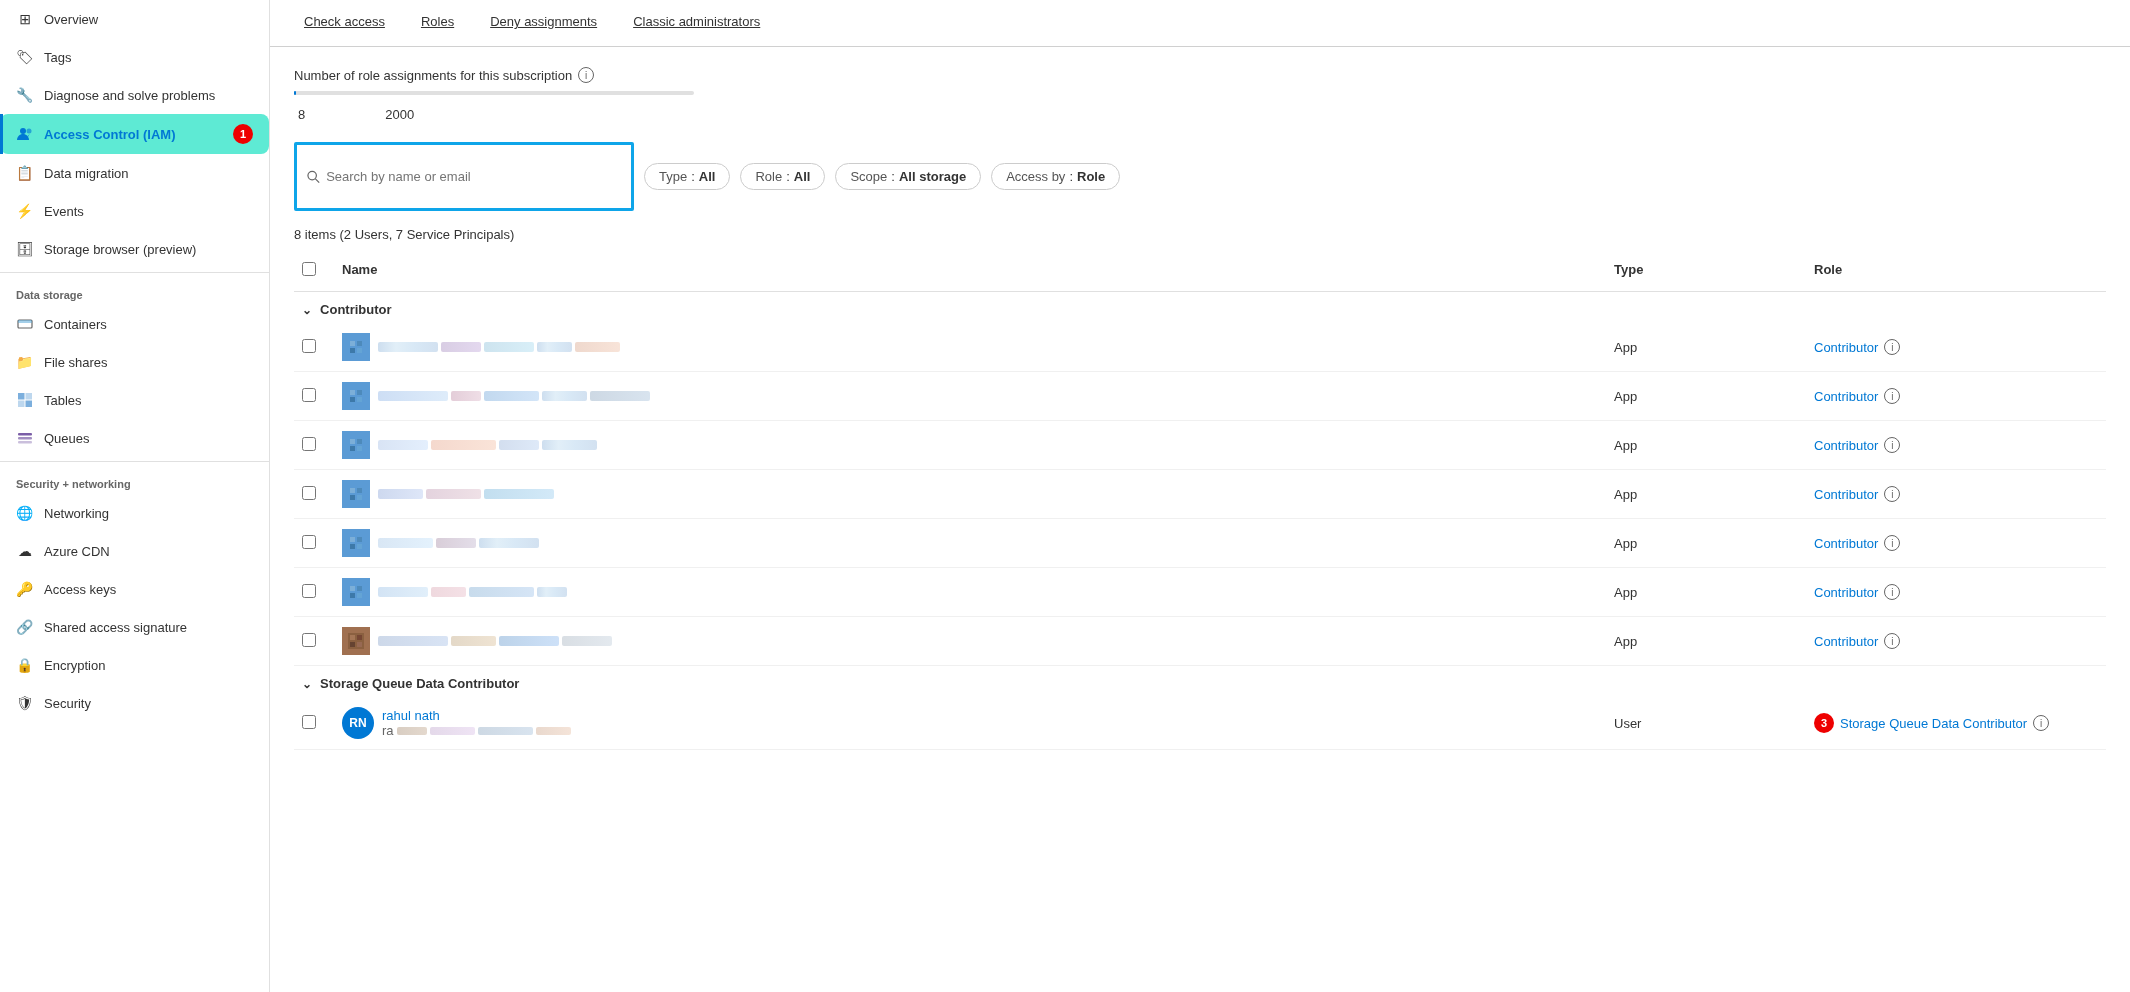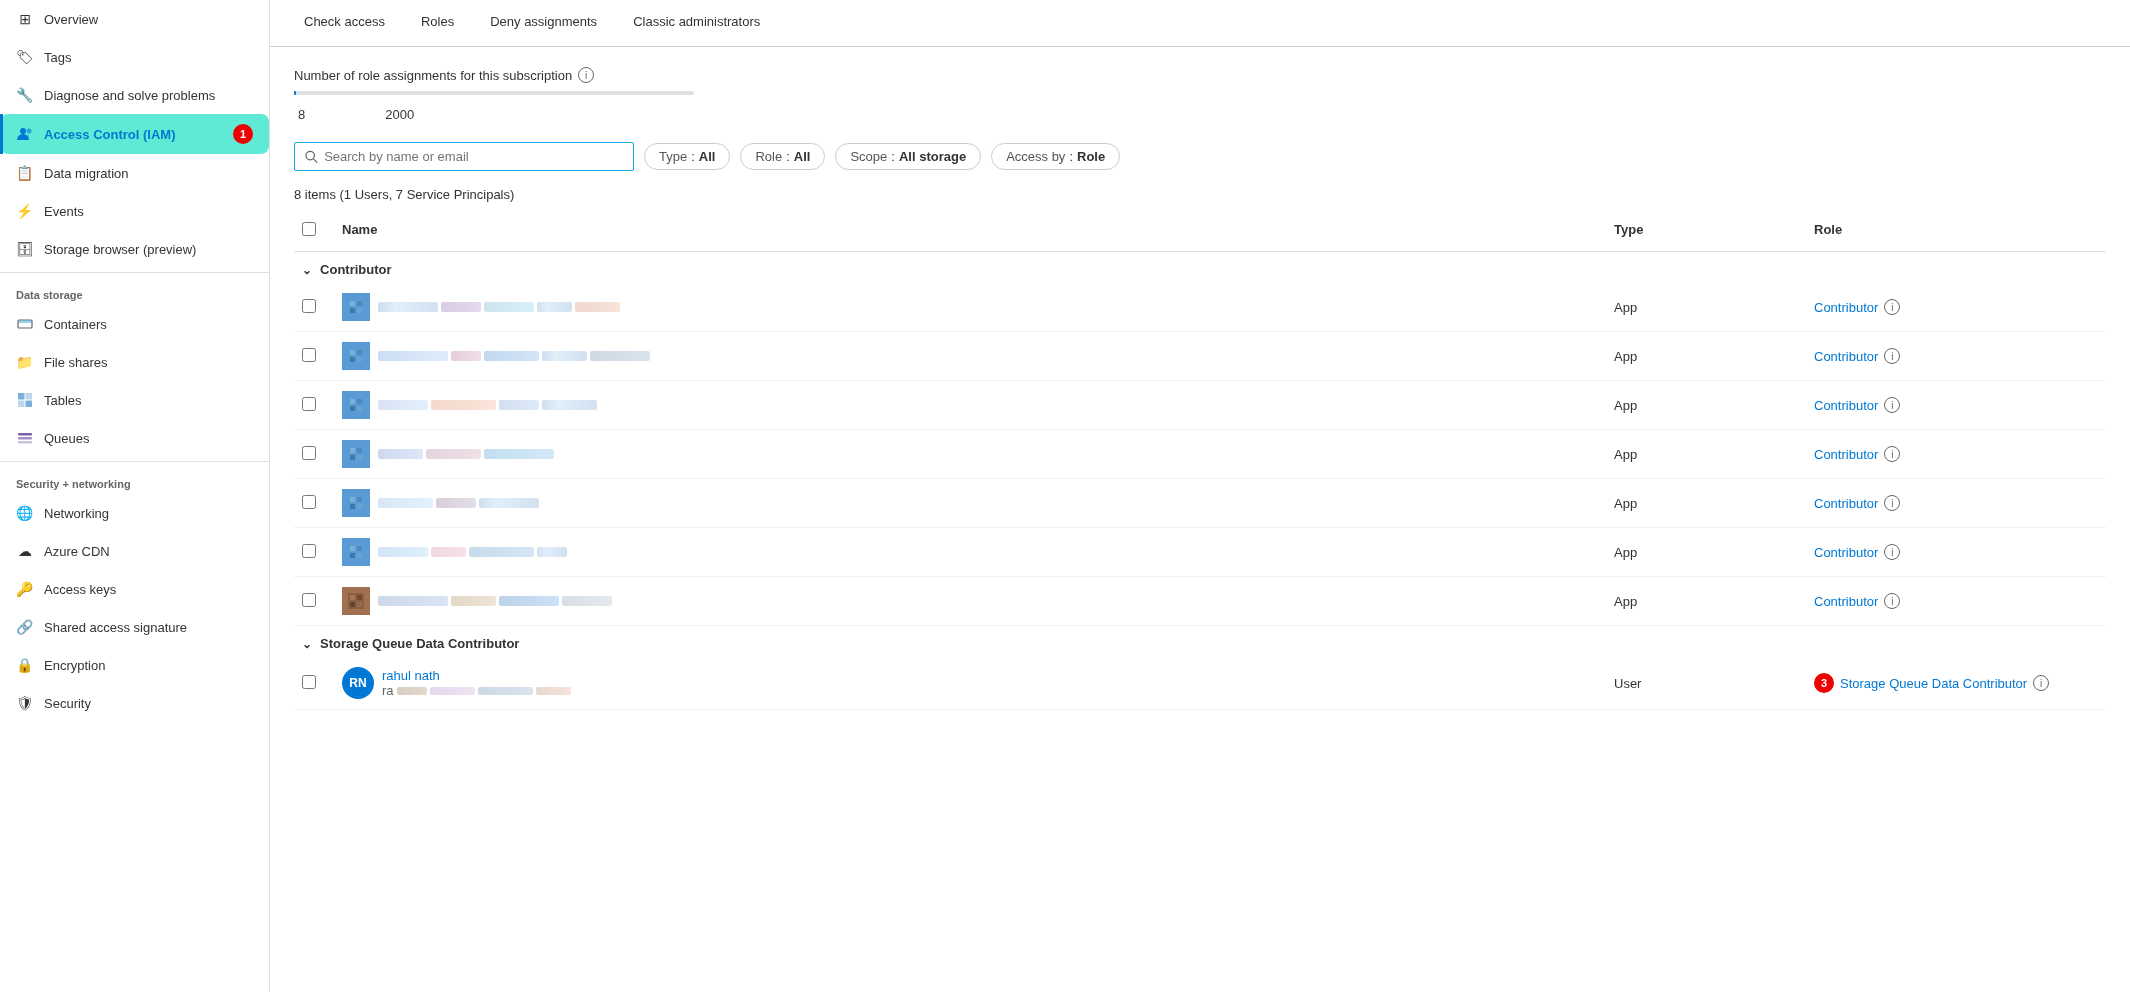--- a/index.html
+++ b/index.html
@@ -81,20 +81,21 @@
       overflow: hidden;
     }
 
     
     .tabs-bar {
       display: flex;
       border-bottom: 1px solid #d0d0d0;
       padding: 0 16px;
       background: #fff;
       gap: 0;
+      text-decoration: underline;
     }
     .tab-item {
       padding: 14px 18px;
       cursor: pointer;
       font-size: 13px;
       color: #333;
       border-bottom: 3px solid transparent;
       position: relative;
       white-space: nowrap;
     }
@@ -174,23 +175,23 @@
     
     .filters-row {
       display: flex;
       align-items: center;
       gap: 10px;
       margin-bottom: 16px;
     }
     .search-box {
       display: flex;
       align-items: center;
-      border: 1px solid #0ea5e9;
+      border: 3px solid #0ea5e9;
       border-radius: 2px;
-      padding: 6px 10px;
+      padding: 24px 10px;
       width: 340px;
       background: #fff;
       gap: 6px;
     }
     .search-box input {
       border: none;
       outline: none;
       font-size: 13px;
       width: 100%;
       color: #333;
@@ -494,21 +495,21 @@
         <span> : </span>
         <span class="pill-value">All storage</span>
       </div>
       <div class="filter-pill">
         <span class="pill-label">Access by</span>
         <span> : </span>
         <span class="pill-value">Role</span>
       </div>
     </div>
 
-    <div class="items-label">8 items (1 Users, 7 Service Principals)</div>
+    <div class="items-label">8 items (2 Users, 7 Service Principals)</div>
 
     <div class="table-container">
 
       <div class="table-header">
         <div class="th">
           <input type="checkbox" style="">
         </div>
         <div class="th">Name</div>
         <div class="th">Type</div>
         <div class="th">Role</div>

